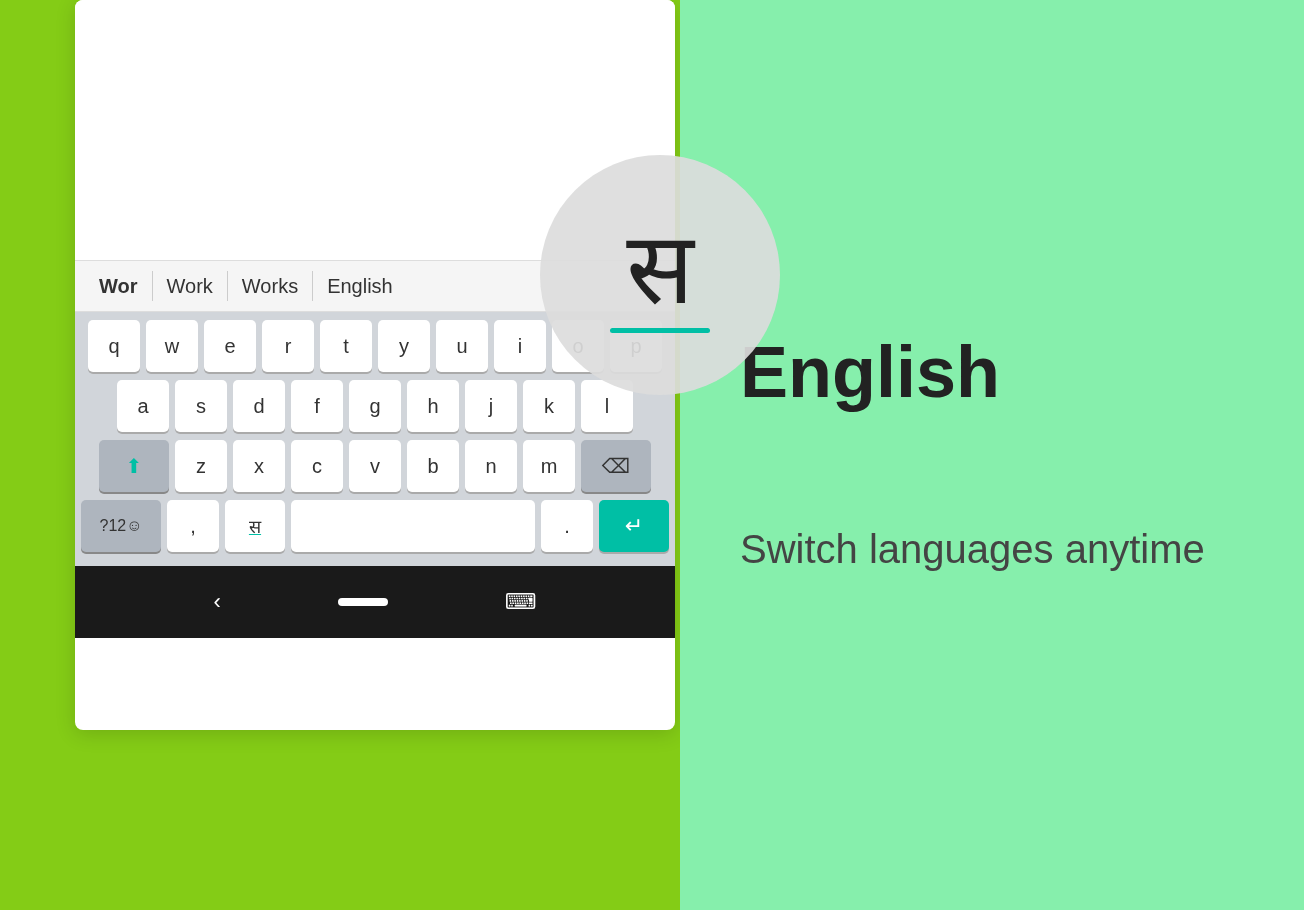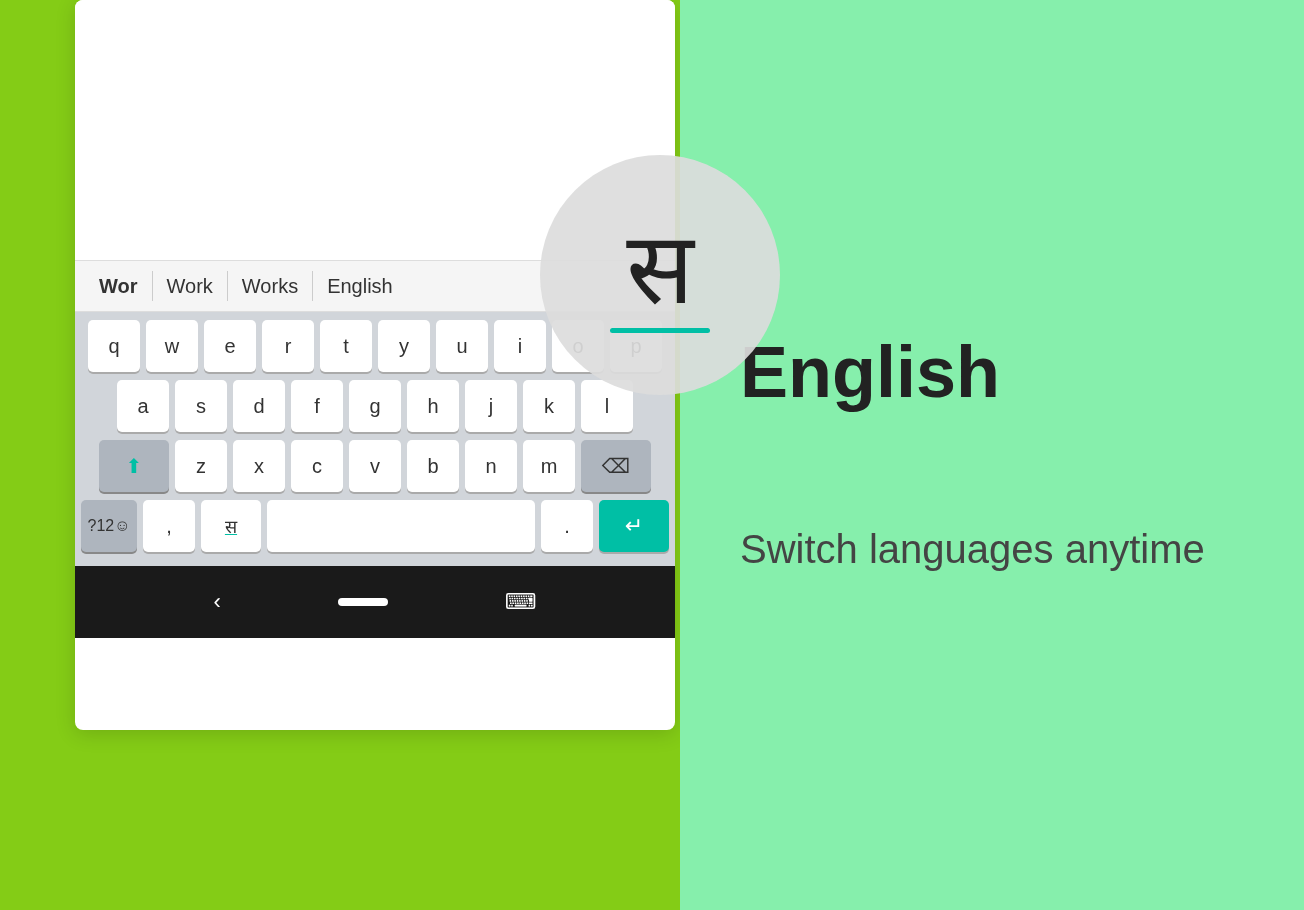--- a/index.html
+++ b/index.html
@@ -116,21 +116,21 @@
       width: 70px;
       background: #aeb5be;
     }
 
     .key-delete {
       width: 70px;
       background: #aeb5be;
     }
 
     .key-nums {
-      width: 56px;
+      width: 80px;
       font-size: 16px;
       background: #aeb5be;
     }
 
     .key-hindi {
       width: 60px;
       font-size: 18px;
       background: white;
     }
 

